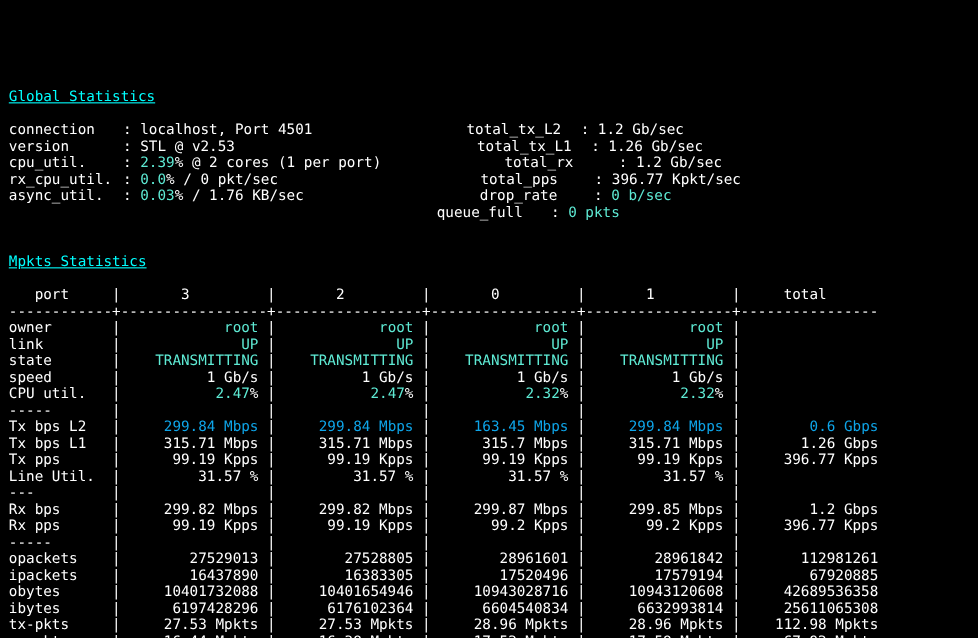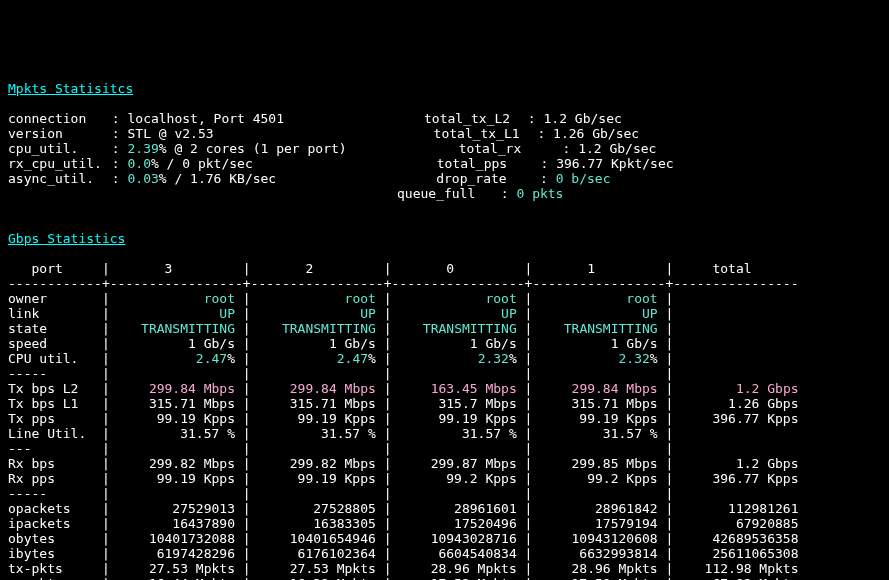--- a/index.html
+++ b/index.html
@@ -14,45 +14,45 @@
     height: 580px;
     box-sizing: border-box;
     overflow: hidden;
     white-space: pre;
   }
   .hdr {
     color: #00ffff;
     text-decoration: underline;
   }
   .green { color: #5eead4; }
-  .blue  { color: #f9a8d4; }
+  .blue  { color: #0ea5e9; }
   .row { display: flex; }
   .lbl { display:inline-block; width: 96px; }
 </style>
 </head>
 <body>
 
 
 
 <div>
-<span class="hdr">Mpkts Statisitcs</span>
+<span class="hdr">Global Statistics</span>
 
 <span><span class="row"><span class="lbl">connection</span> : <span>localhost, Port 4501</span><span style="display:inline-block;width:140px"></span><span style="display:inline-block;width:96px">total_tx_L2</span> : <span>1.2 Gb/sec</span></span><span class="row"><span class="lbl">version</span> : <span>STL @ v2.53</span><span style="display:inline-block;width:220px"></span><span style="display:inline-block;width:96px">total_tx_L1</span> : <span>1.26 Gb/sec</span></span><span class="row"><span class="lbl">cpu_util.</span> : <span class="green">2.39</span><span>% @ 2 cores (1 per port)</span><span style="display:inline-block;width:112px"></span><span style="display:inline-block;width:96px">total_rx</span> : <span>1.2 Gb/sec</span></span><span class="row"><span class="lbl">rx_cpu_util.</span> : <span class="green">0.0</span><span>% / 0 pkt/sec</span><span style="display:inline-block;width:184px"></span><span style="display:inline-block;width:96px">total_pps</span> : <span>396.77 Kpkt/sec</span></span><span class="row"><span class="lbl">async_util.</span> : <span class="green">0.03</span><span>% / 1.76 KB/sec</span><span style="display:inline-block;width:160px"></span><span style="display:inline-block;width:96px">drop_rate</span> : <span class="green">0 b/sec</span></span><span class="row"><span class="lbl"></span>   <span style="display:inline-block;width:293px"></span><span style="display:inline-block;width:96px">queue_full</span> : <span class="green">0 pkts</span></span></span>
 
-<span class="hdr">Gbps Statistics</span>
+<span class="hdr">Mpkts Statistics</span>
 
 <span id="port-table">   port     |       3         |       2         |       0         |       1         |     total      
 ------------+-----------------+-----------------+-----------------+-----------------+----------------
 owner       |<span class="green">            root</span> |<span class="green">            root</span> |<span class="green">            root</span> |<span class="green">            root</span> |<span class="green">                </span>
 link        |<span class="green">              UP</span> |<span class="green">              UP</span> |<span class="green">              UP</span> |<span class="green">              UP</span> |<span class="green">                </span>
 state       |<span class="green">    TRANSMITTING</span> |<span class="green">    TRANSMITTING</span> |<span class="green">    TRANSMITTING</span> |<span class="green">    TRANSMITTING</span> |<span class="green">                </span>
 speed       |          1 Gb/s |          1 Gb/s |          1 Gb/s |          1 Gb/s |                
 CPU util.   |           <span class="green">2.47</span>% |           <span class="green">2.47</span>% |           <span class="green">2.32</span>% |           <span class="green">2.32</span>% |                
 -----       |                 |                 |                 |                 |                
-Tx bps L2   |<span class="blue">     299.84 Mbps</span> |<span class="blue">     299.84 Mbps</span> |<span class="blue">     163.45 Mbps</span> |<span class="blue">     299.84 Mbps</span> |<span class="blue">        1.2 Gbps</span>
+Tx bps L2   |<span class="blue">     299.84 Mbps</span> |<span class="blue">     299.84 Mbps</span> |<span class="blue">     163.45 Mbps</span> |<span class="blue">     299.84 Mbps</span> |<span class="blue">        0.6 Gbps</span>
 Tx bps L1   |     315.71 Mbps |     315.71 Mbps |      315.7 Mbps |     315.71 Mbps |       1.26 Gbps
 Tx pps      |      99.19 Kpps |      99.19 Kpps |      99.19 Kpps |      99.19 Kpps |     396.77 Kpps
 Line Util.  |         31.57 % |         31.57 % |         31.57 % |         31.57 % |                
 ---         |                 |                 |                 |                 |                
 Rx bps      |     299.82 Mbps |     299.82 Mbps |     299.87 Mbps |     299.85 Mbps |        1.2 Gbps
 Rx pps      |      99.19 Kpps |      99.19 Kpps |       99.2 Kpps |       99.2 Kpps |     396.77 Kpps
 -----       |                 |                 |                 |                 |                
 opackets    |        27529013 |        27528805 |        28961601 |        28961842 |       112981261
 ipackets    |        16437890 |        16383305 |        17520496 |        17579194 |        67920885
 obytes      |     10401732088 |     10401654946 |     10943028716 |     10943120608 |     42689536358

